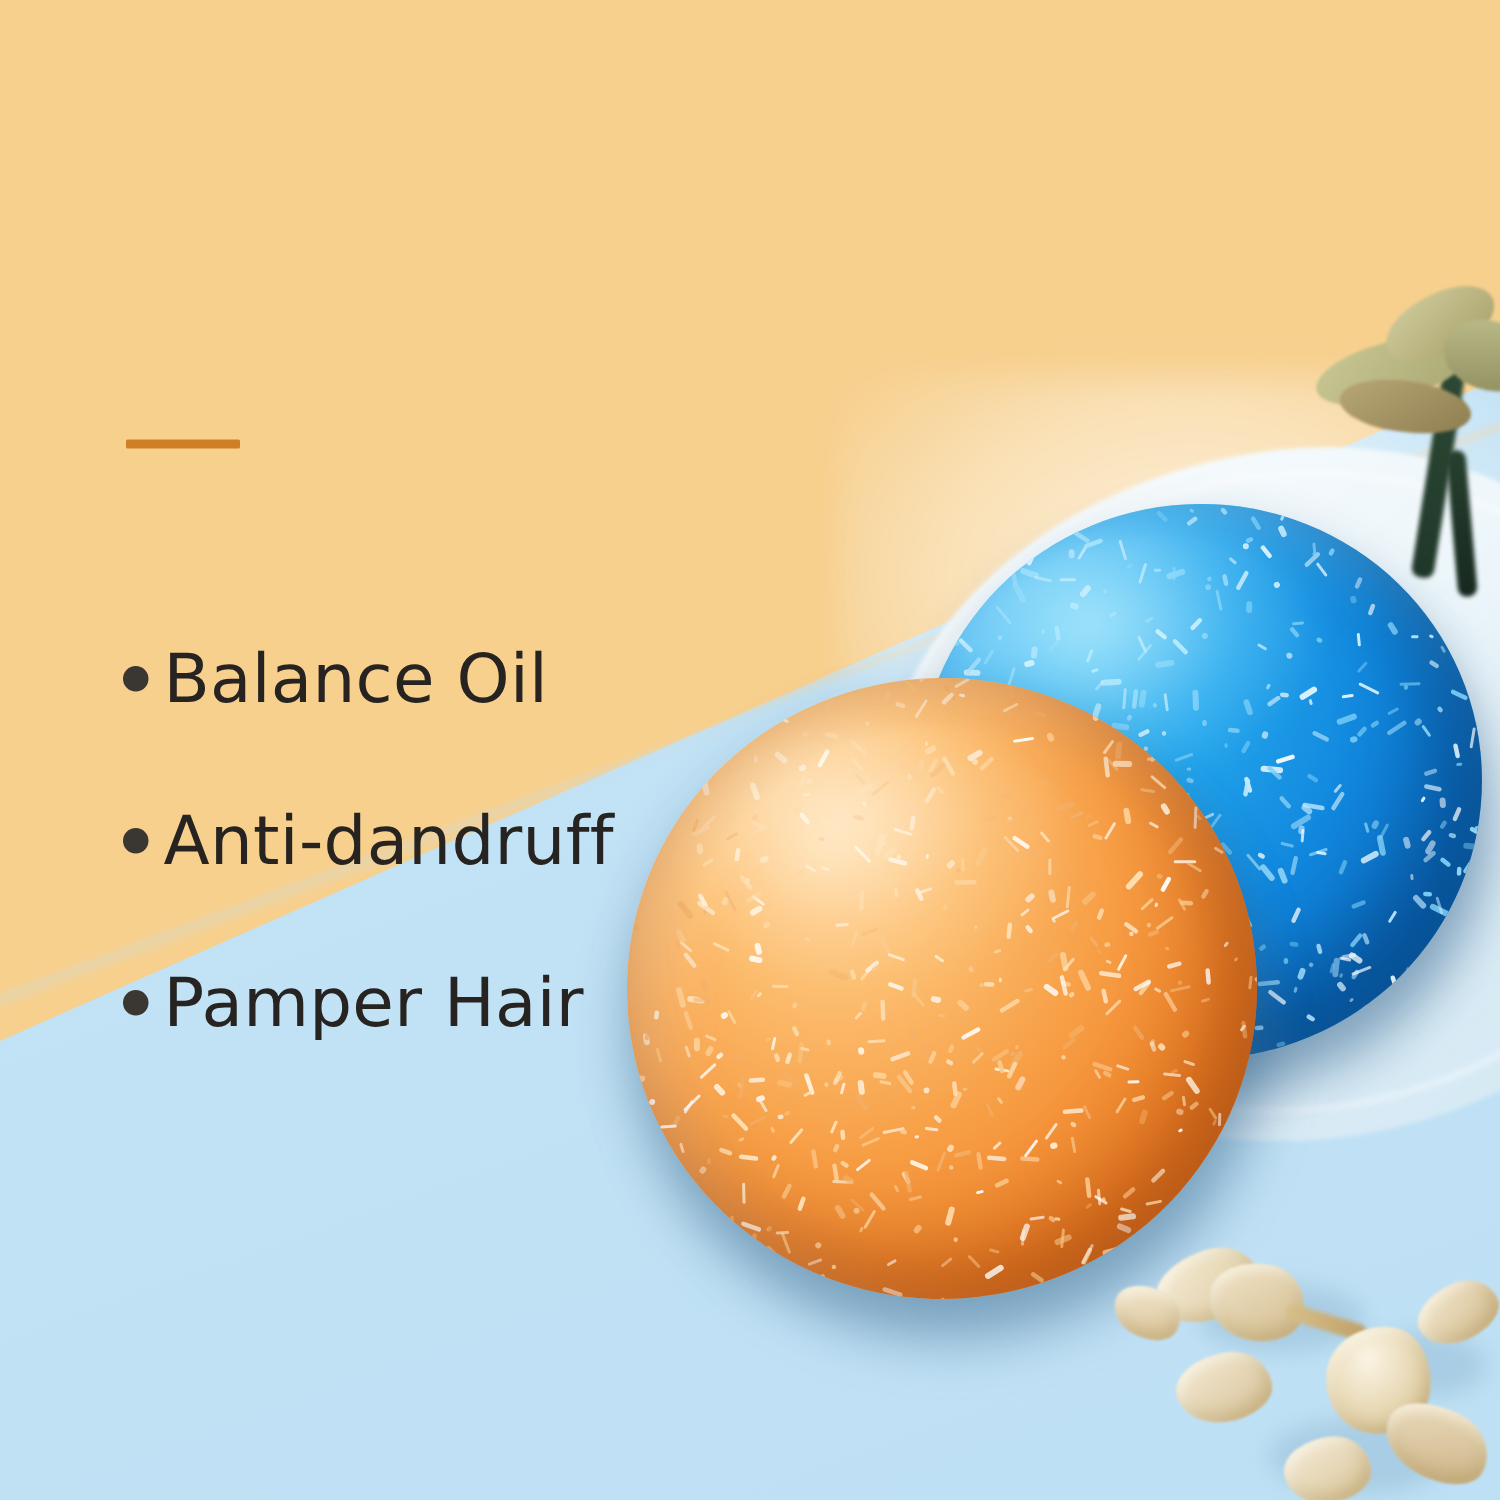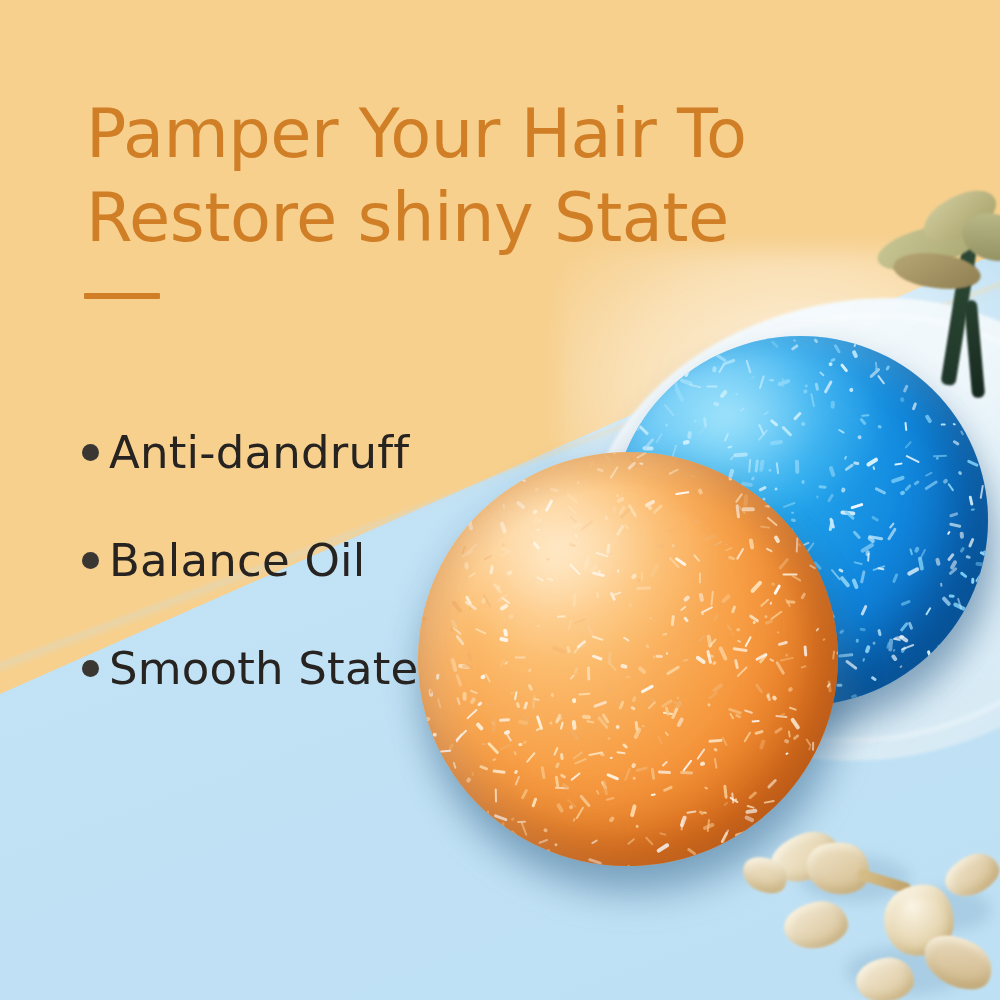--- a/index.html
+++ b/index.html
@@ -1249,33 +1249,31 @@
   <div class="petal" style="left:770px; top:834px; width:70px; height:46px; background:linear-gradient(140deg,#F6EEDB,#DCC89A); transform:rotate(-18deg);"></div>
   <div class="petal" style="left:806px; top:842px; width:64px; height:52px; background:linear-gradient(140deg,#F2E7CE,#D2BA8A); transform:rotate(12deg);"></div>
   <div class="petal" style="left:742px; top:858px; width:46px; height:34px; background:linear-gradient(140deg,#F4EAD4,#D8C193); transform:rotate(26deg);"></div>
   <div class="stem" style="left:856px; top:876px; width:56px; height:11px; background:linear-gradient(90deg,#D8C08A,#BFA068); transform:rotate(17deg);"></div>
   <div class="petal" style="left:884px; top:884px; width:70px; height:72px; background:radial-gradient(ellipse at 38% 32%,#FBF4E4,#E3D2AA 62%,#C9B082 100%); transform:rotate(6deg);"></div>
   <div class="petal" style="left:784px; top:902px; width:64px; height:46px; background:linear-gradient(150deg,#F5ECD8,#D6C094); transform:rotate(-9deg);"></div>
   <div class="petal" style="left:944px; top:856px; width:56px; height:38px; background:linear-gradient(150deg,#F3E9D2,#D3BB8C); transform:rotate(-24deg);"></div>
   <div class="petal" style="left:922px; top:938px; width:72px; height:48px; background:linear-gradient(150deg,#EFE2C6,#C8AE7E); transform:rotate(28deg);"></div>
   <div class="petal" style="left:856px; top:958px; width:58px; height:44px; background:linear-gradient(150deg,#F5EDDB,#D9C396); transform:rotate(-6deg);"></div>
 
-  <div class="headline">Pamper Your Hair To
-Restore shiny State</div>
 
   <div class="divider"></div>
 
   <ul class="benefits">
+    <li class="benefit">
+      <span class="dot"></span>
+      <span class="benefit-label">Balance Oil</span>
+    </li>
     <li class="benefit">
       <span class="dot"></span>
       <span class="benefit-label">Anti-dandruff</span>
     </li>
     <li class="benefit">
       <span class="dot"></span>
-      <span class="benefit-label">Balance Oil</span>
-    </li>
-    <li class="benefit">
-      <span class="dot"></span>
-      <span class="benefit-label">Smooth State</span>
+      <span class="benefit-label">Pamper Hair</span>
     </li>
   </ul>
 
 </div>
 
 </body></html>

